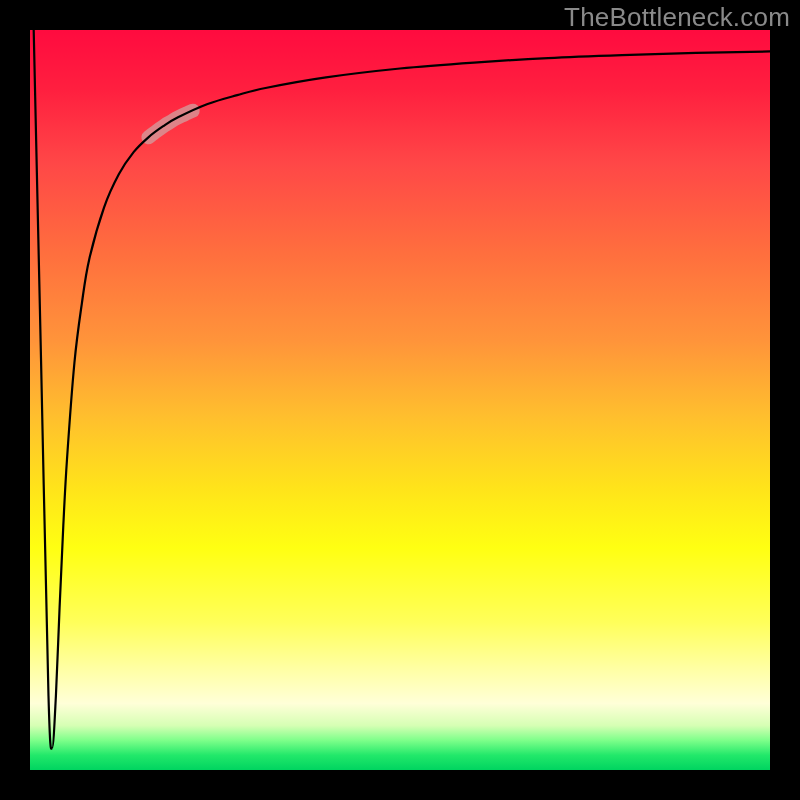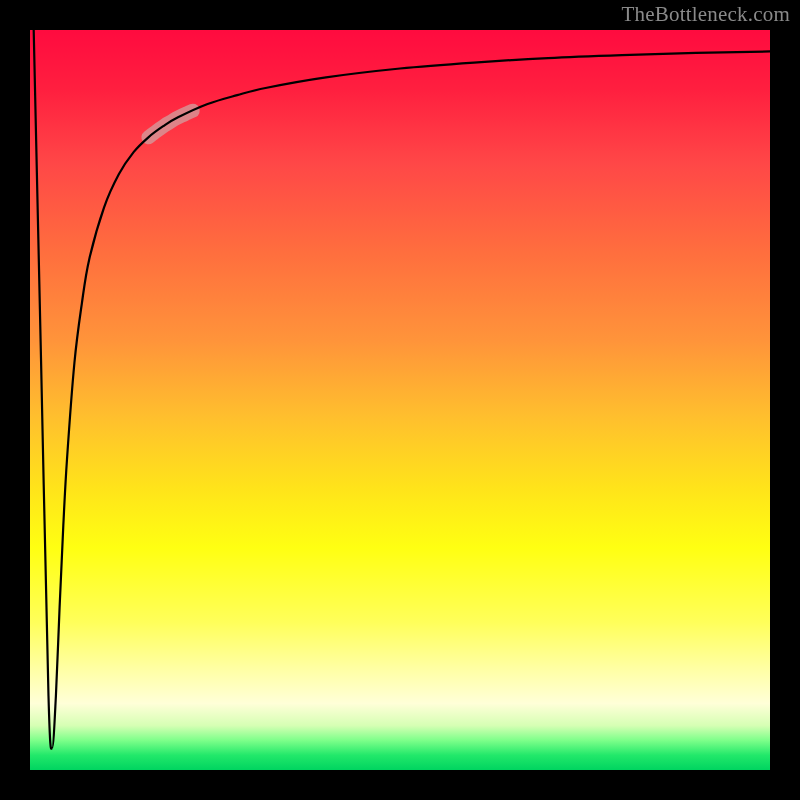--- a/index.html
+++ b/index.html
@@ -15,24 +15,23 @@
     position: relative;
     width: 800px;
     height: 800px;
     background: #000;
   }
   .watermark {
     position: absolute;
     top: 2px;
     right: 10px;
     color: #8a8a8a;
-    font-size: 21px;
+    font-size: 26px;
     font-weight: 400;
     letter-spacing: 0.2px;
-    font-family: Liberation Serif, serif;
   }
   .plot {
     position: absolute;
     left: 30px;
     top: 30px;
     width: 740px;
     height: 740px;
     
     background: linear-gradient(
       to bottom,

